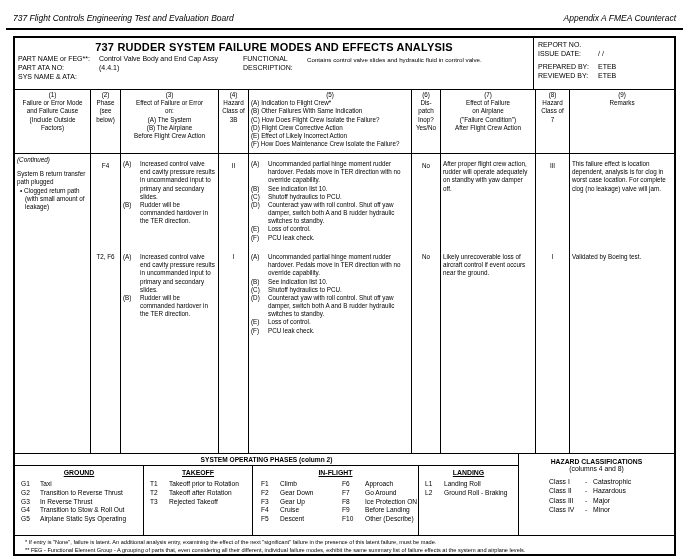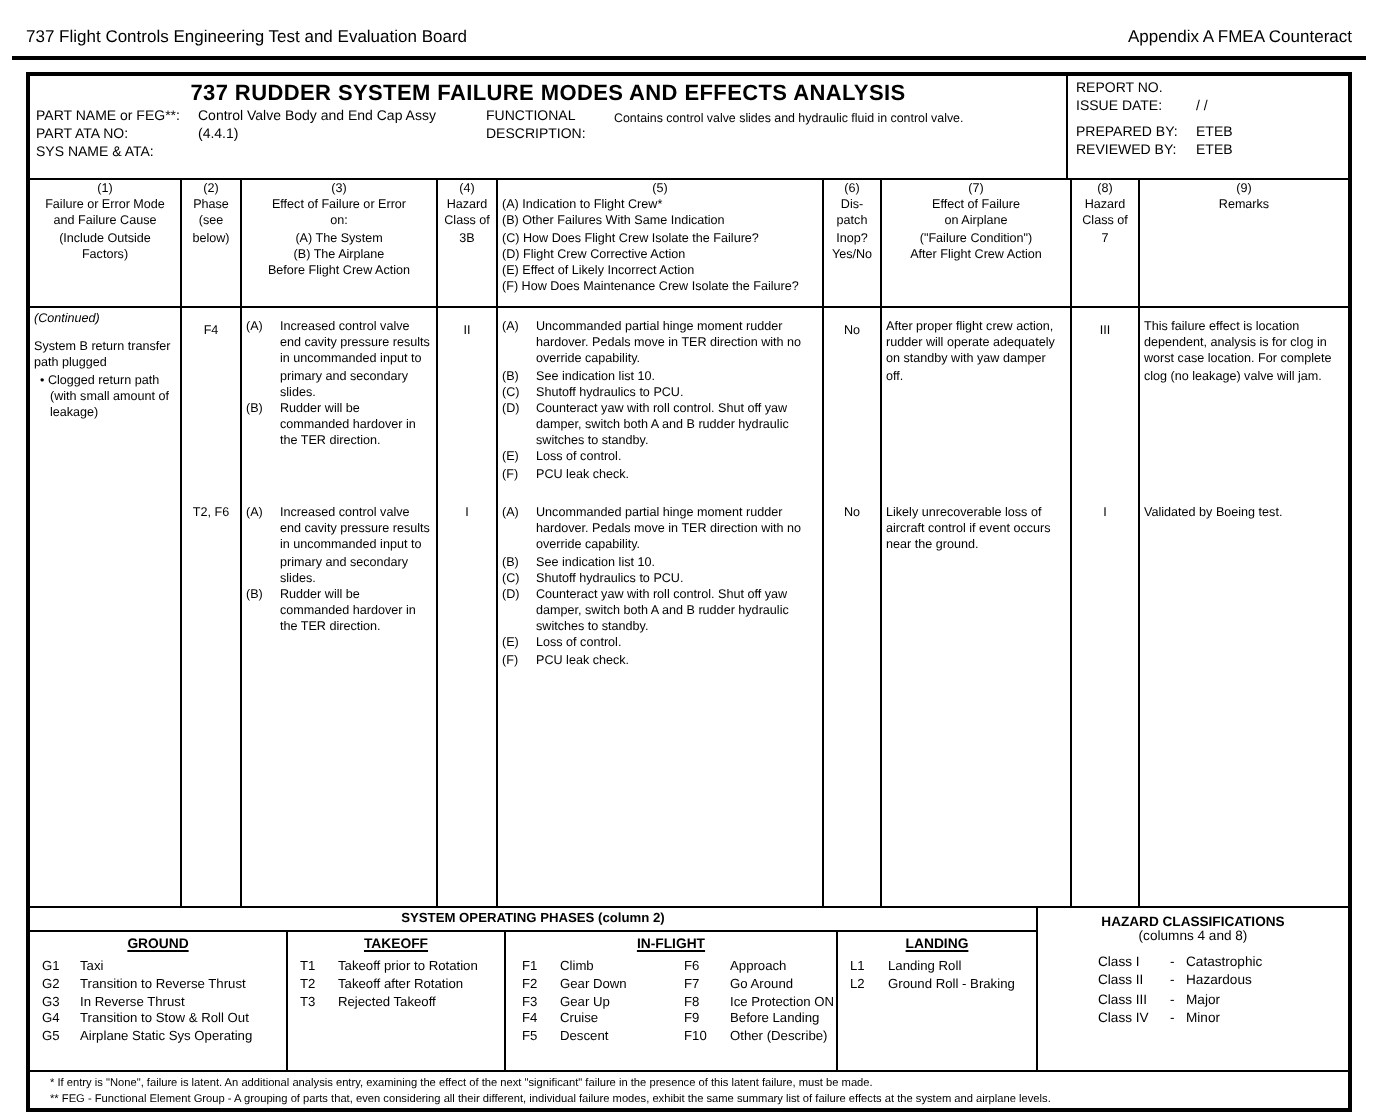--- a/index.html
+++ b/index.html
@@ -1,20 +1,20 @@
 <!DOCTYPE html>
 <html><head>
 <meta charset="utf-8">
 <style>
   html,body{margin:0;padding:0;}
   body{
     width:689px;height:559px;background:#ffffff;color:#000;
     font-family:"Liberation Sans", sans-serif;position:relative;overflow:hidden;
   }
-  .page-header{position:absolute;top:13px;left:13px;right:13px;display:flex;justify-content:space-between;font-size:8.5px;}
+  .page-header{position:absolute;top:13px;left:13px;right:13px;display:flex;justify-content:space-between;font-style:italic;font-size:8.5px;}
   .header-rule{position:absolute;top:28px;left:6px;right:6px;border-top:2.5px solid #000;height:0;}
   .worksheet{position:absolute;top:36px;left:13px;right:13px;bottom:3px;border:2px solid #000;display:flex;flex-direction:column;background:#fff;}
 
   
   .title-area{display:flex;height:51px;border-bottom:1px solid #000;}
   .title-left{flex:1;position:relative;}
   .ws-title{text-align:center;font-weight:bold;font-size:11px;margin-top:3px;letter-spacing:.2px;}
   .part-info{font-size:7px;line-height:1.32;margin-left:3px;margin-top:1px;}
   .part-row .lbl{display:inline-block;width:81px;}
   .func-desc{position:absolute;left:228px;top:17px;display:flex;font-size:7px;}

